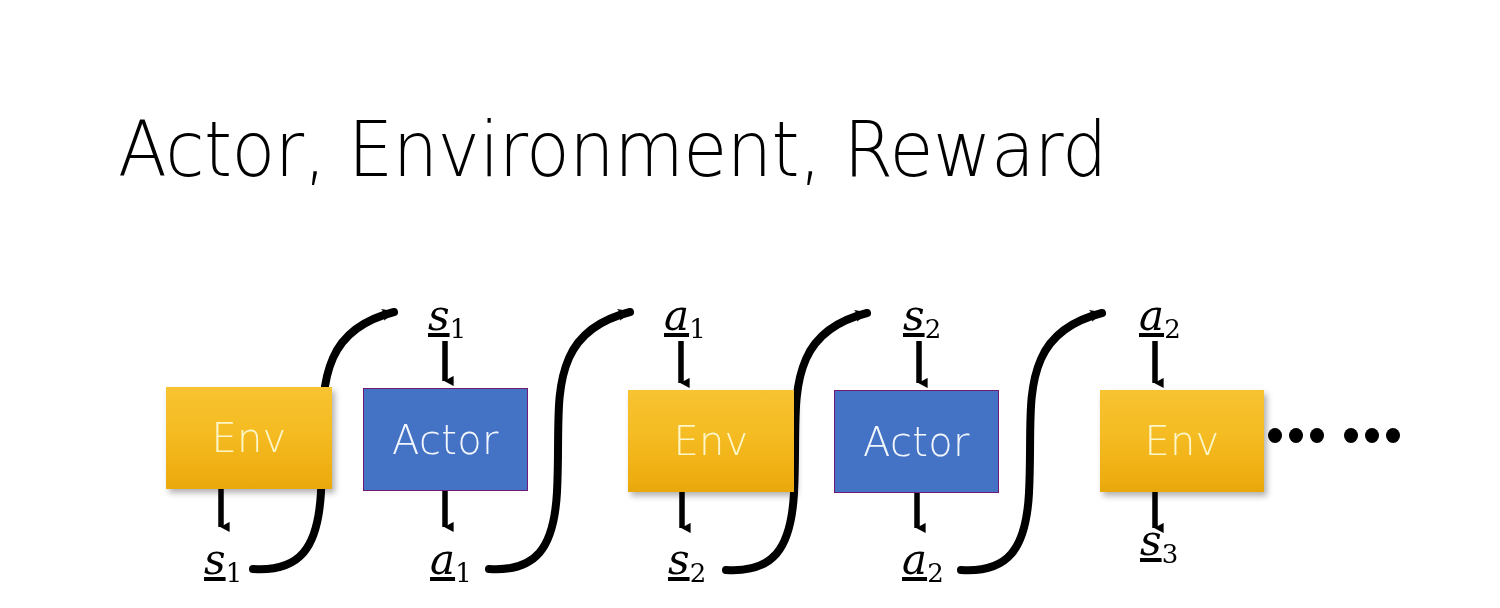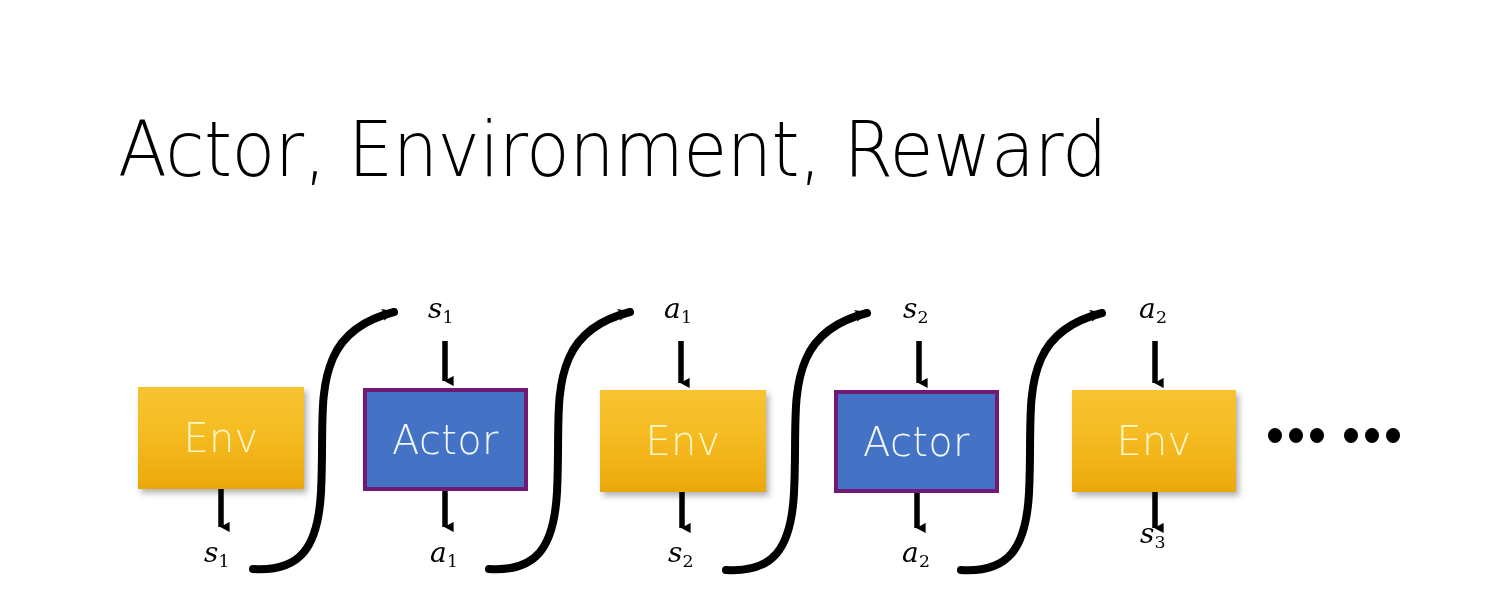--- a/index.html
+++ b/index.html
@@ -60,37 +60,39 @@
     font-weight: 300;
     font-size: 40px;
     line-height: 1;
     letter-spacing: 0.3px;
     z-index: 3;
   }
   .node-env {
     background: linear-gradient(to bottom, #f7c331 0%, #f5bc23 42%, #eead10 88%, #e8a70b 100%);
     color: #fdf6c8;
     box-shadow: 3px 4px 6px rgba(0,0,0,0.30);
+    margin-left: 28px;
   }
   .node-actor {
     background: #4472c4;
-    border: 4px solid #701a75;
+    border: 1px solid #701a75;
     color: #f2f6fd;
   }
 
   
   .mlabel {
     position: absolute;
     font-family: "DejaVu Serif", serif;
     font-style: italic;
-    font-size: 28px;
+    font-size: 42px;
     color: #000000;
     white-space: nowrap;
     line-height: 1;
     z-index: 4;
+    text-decoration: underline;
   }
   .mlabel sub {
     font-style: normal;
     font-size: 0.62em;
     vertical-align: baseline;
     position: relative;
     top: 0.30em;
     left: 0.01em;
   }
 

